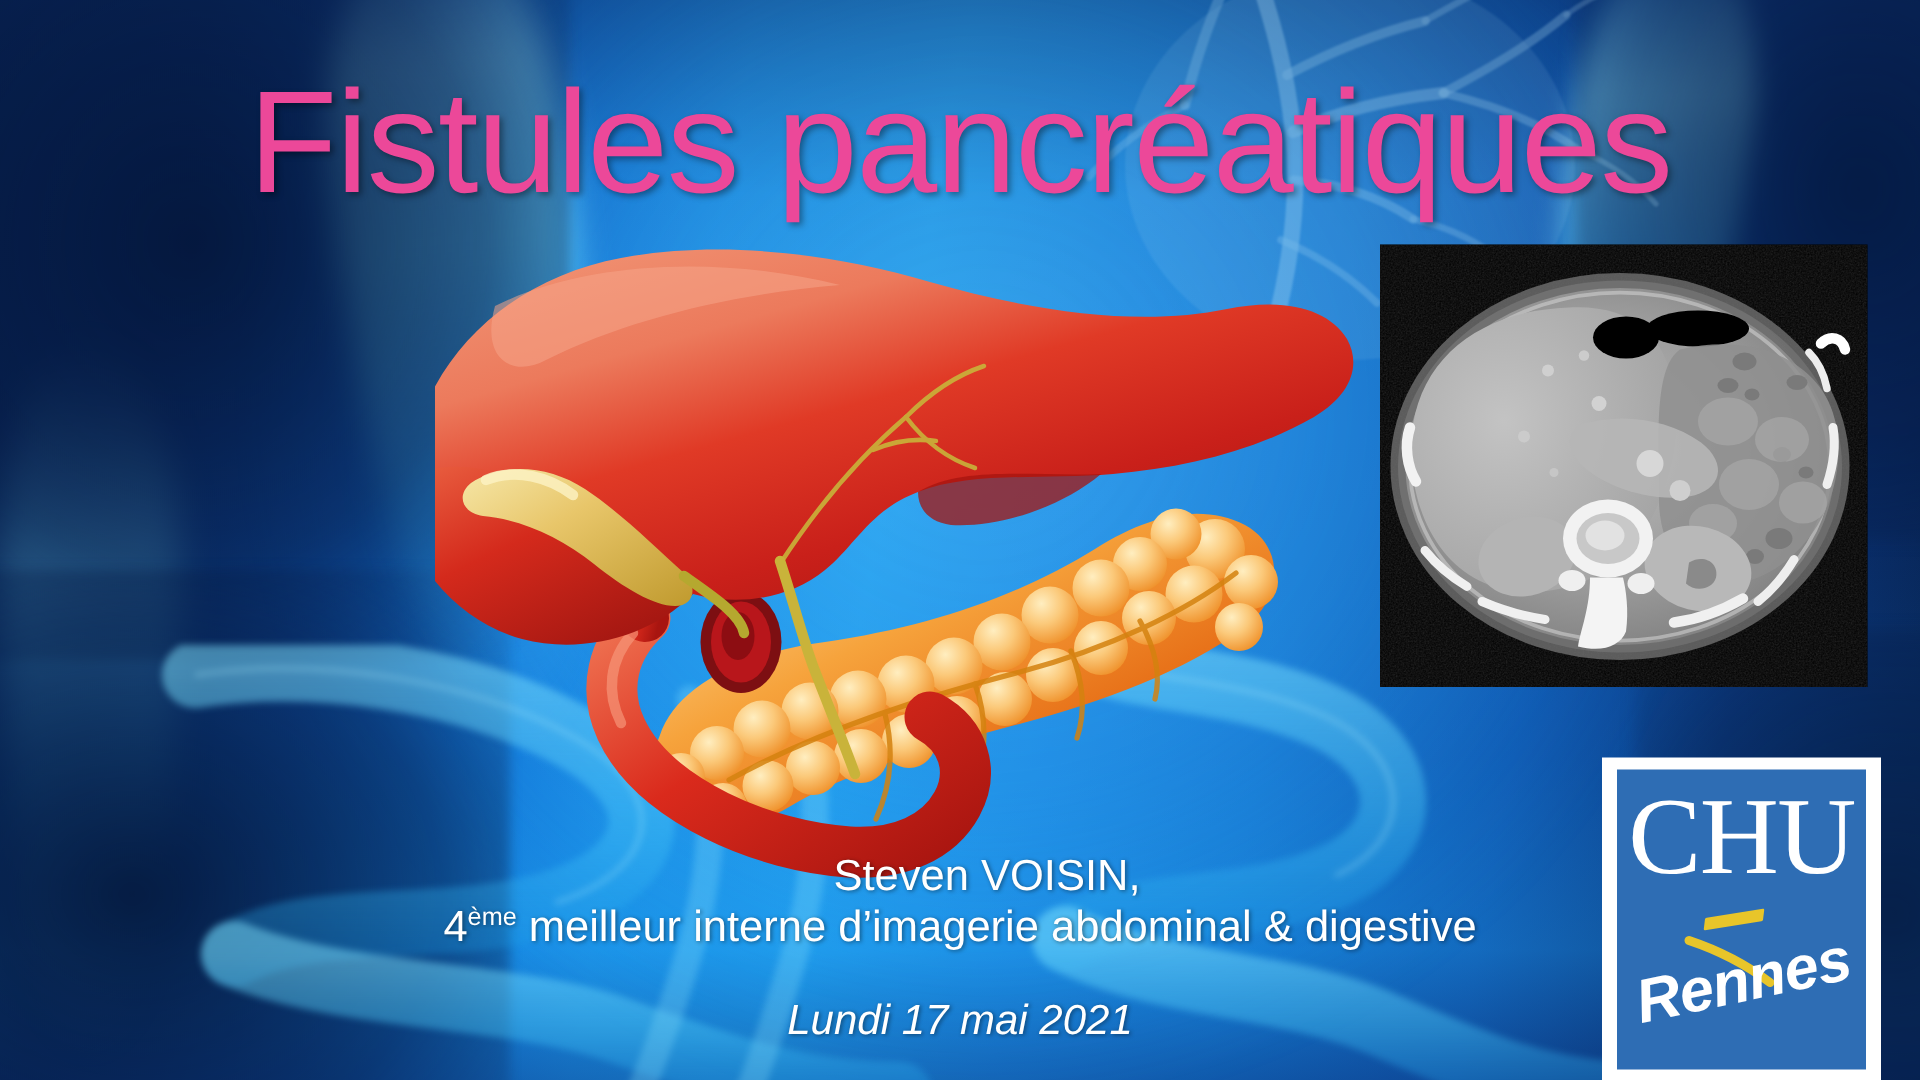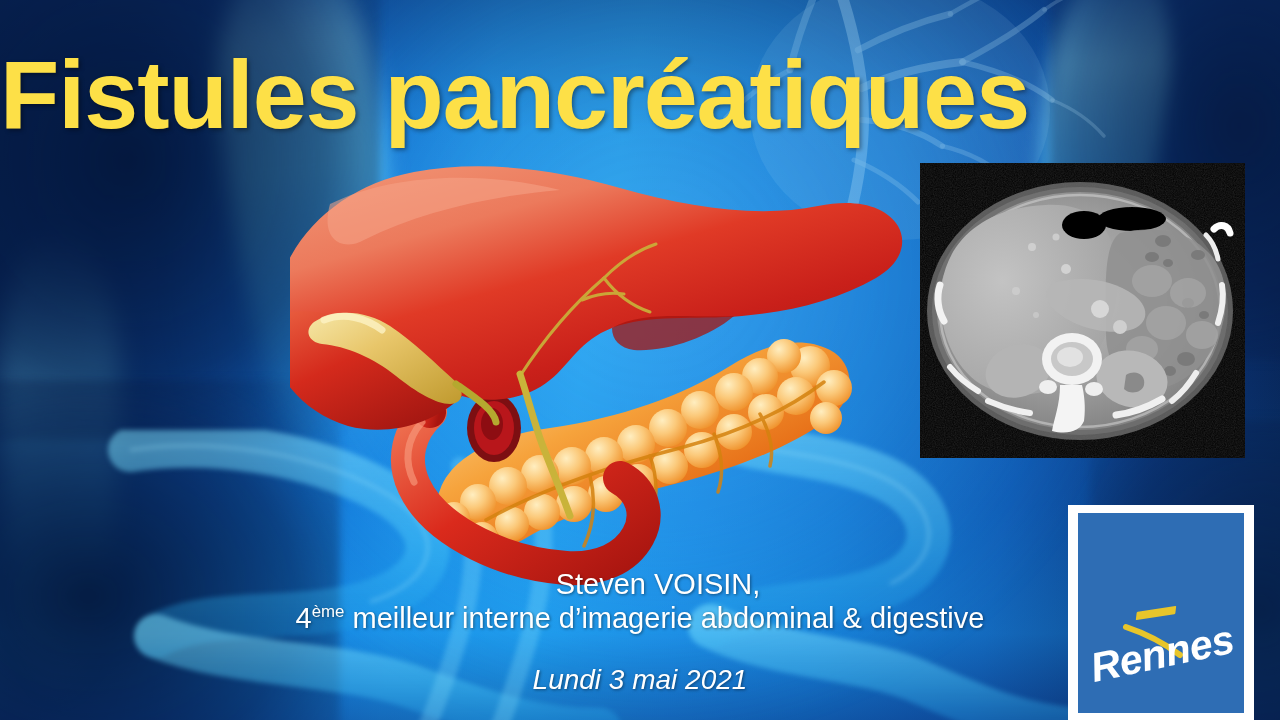--- a/index.html
+++ b/index.html
@@ -213,24 +213,24 @@
     transform: rotate(-12deg);
     transform-origin: left center;
     text-align: center;
   }
 
   
   .title {
     position: absolute;
     left: 0; right: 0;
     top: 44px;
-    text-align: left;
-    color: #fde047;
+    text-align: center;
+    color: #ec4899;
     font-size: 97px;
-    font-weight: 700;
+    font-weight: 400;
     line-height: 1.05;
     letter-spacing: -1px;
     text-shadow: 2px 2px 4px rgba(0,0,0,0.38);
     white-space: nowrap;
   }
 
   .byline {
     position: absolute;
     left: 0; right: 0;
     top: 567px;
@@ -548,32 +548,33 @@
         <path d="M298,160 C302,148 304,134 302,122" stroke="#efefef" stroke-width="6" fill="none" stroke-linecap="round"></path>
         <path d="M298,96 C296,86 292,78 286,72" stroke="#ededed" stroke-width="5" fill="none" stroke-linecap="round"></path>
 
         <path d="M294,66 C300,60 308,62 310,70" stroke="#ffffff" stroke-width="7" fill="none" stroke-linecap="round"></path>
       </g>
     </svg>
   </div>
 
   <div class="logo">
     <div class="logo-inner">
+      <div class="logo-chu">CHU</div>
       <div class="logo-swoosh-1"></div>
       <div class="logo-swoosh-2">
         <svg viewBox="0 0 56 30">
           <path d="M2,2 C20,8 40,18 56,30" fill="none" stroke="#e8c52a" stroke-width="6" stroke-linecap="round"></path>
         </svg>
       </div>
       <div class="logo-rennes">Rennes</div>
     </div>
   </div>
 
   <div class="title">Fistules pancréatiques</div>
 
   <div class="byline">
     <span class="line1">Steven VOISIN,</span>
     <span class="line2"><span>4</span><sup>ème</sup><span> meilleur interne d’imagerie abdominal &amp; digestive</span></span>
   </div>
 
-  <div class="date">Lundi 3 mai 2021</div>
+  <div class="date">Lundi 17 mai 2021</div>
 
 </div>
 
 </body></html>

